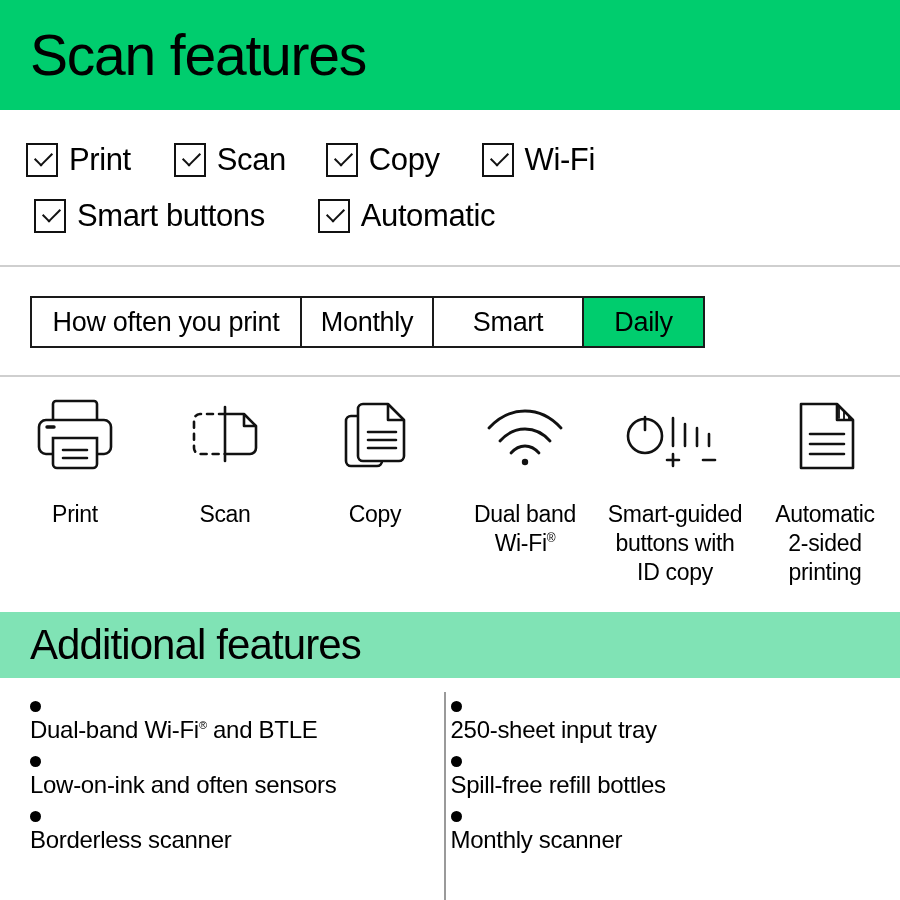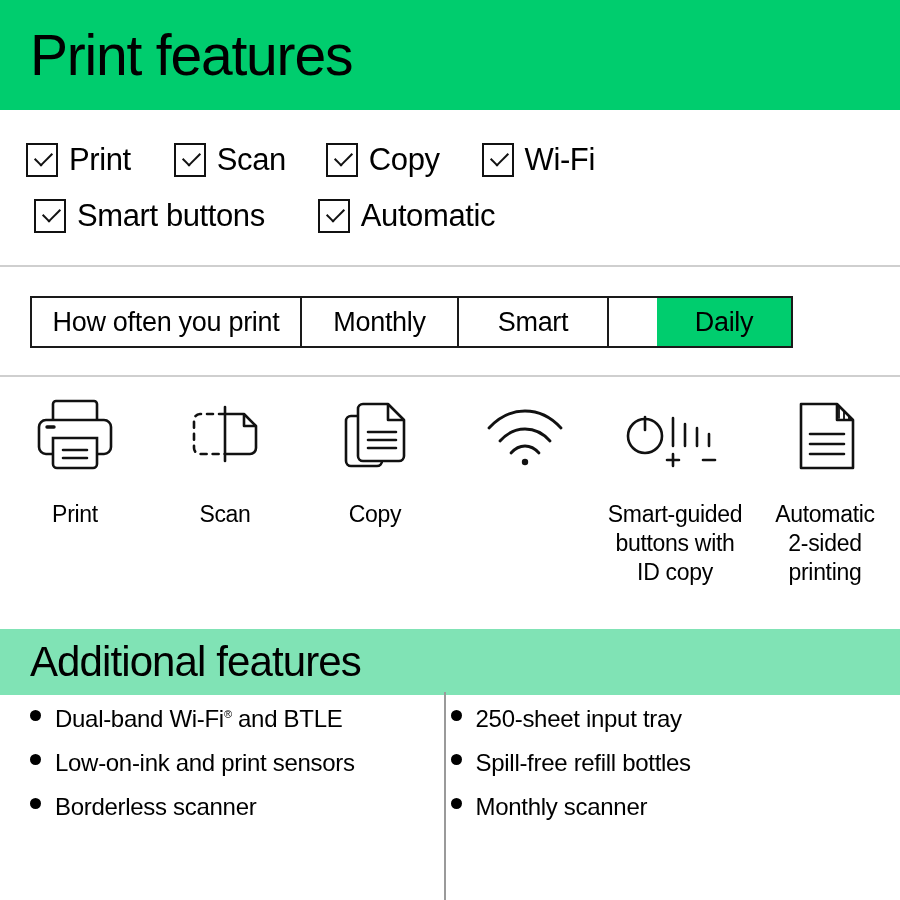--- a/index.html
+++ b/index.html
@@ -61,78 +61,78 @@
     display: flex; border: 2px solid #1a1a1a; height: 52px;
   }
   .freq-cell {
     display: flex; align-items: center; justify-content: center;
     font-size: 27px; letter-spacing: -0.3px;
     border-right: 2px solid #1a1a1a; background: #fff;
     padding: 0 14px; height: 100%;
   }
   .freq-cell:last-child { border-right: none; }
   .freq-cell.c0 { width: 270px; }
-  .freq-cell.c1 { width: 157px; }
+  .freq-cell.c1 { width: 132px; }
   .freq-cell.c2 { width: 150px; }
-  .freq-cell.c3 { width: 134px; margin-left: 48px; }
+  .freq-cell.c3 { width: 119px; }
   .freq-cell.selected { background: #00cd6e; }
 
   
   .icon-row {
     position: absolute; left: 0; top: 388px; width: 900px; height: 232px;
     display: flex; align-items: flex-start;
   }
   .icon-cell {
     flex: 1 1 0; display: flex; flex-direction: column; align-items: center;
   }
   .icon-art { height: 96px; display: flex; align-items: center; justify-content: center; }
   .icon-caption {
     margin-top: 16px; font-size: 23px; line-height: 1.25;
     text-align: center; letter-spacing: -0.3px; white-space: pre-line;
   }
   .icon-caption sup { font-size: 12px; vertical-align: super; }
 
   
   .addl-header {
-    position: absolute; left: 0; top: 629px; width: 900px; height: 66px;
+    position: absolute; left: 0; top: 612px; width: 900px; height: 66px;
     display: flex; align-items: center;
   }
   .addl-header-title {
     font-size: 42px; font-weight: 400; letter-spacing: -0.9px;
     padding-left: 30px; line-height: 1;
   }
 
   
   .addl-body {
     position: absolute; left: 0; top: 689px; width: 900px; height: 211px;
     display: flex;
   }
   .addl-col { width: 445px; padding: 16px 0 0 30px; }
   .addl-col.right { width: 512px; padding-left: 32px; }
   .vdivider {
     position: absolute; left: 444px; top: 692px; width: 2px; height: 208px;
     background: #9a9a9a;
   }
   .bullet-item {
-    display: flex; align-items: center; margin-bottom: 16px;
-    font-size: 24px; letter-spacing: -0.3px;
+    display: flex; align-items: flex-start; margin-bottom: 16px;
+    font-size: 24px; letter-spacing: -0.3px; flex-direction: column;
   }
   .bullet-dot {
     width: 11px; height: 11px; border-radius: 50%; background: #000;
     flex: 0 0 auto; margin-right: 14px; position: relative; top: -4px;
   }
   .bullet-text sup { font-size: 11px; vertical-align: super; }
 </style>
 </head>
 <body>
 
 <div class="page">
 
   <div class="core-header" id="core-header" style="background: rgb(0, 205, 110);">
-    <div class="core-header-title">Print features</div>
+    <div class="core-header-title">Scan features</div>
   </div>
 
   <div class="checkbox-section">
     <div class="checkbox-row r1" id="cb-row-1">
         <div class="checkbox-item i0">
           <span class="cb-box"></span>
           <span class="cb-label">Print</span>
         </div>
         <div class="checkbox-item i1">
           <span class="cb-box"></span>
@@ -211,20 +211,21 @@
 
     <div class="icon-cell">
       <div class="icon-art">
         <svg width="96" height="92" viewBox="0 0 96 92" fill="none" stroke="#111" stroke-width="2.8">
           <path d="M12 38c10-11 22-17 36-17s26 6 36 17" stroke-linecap="round"></path>
           <path d="M23 51c7-8 15-12 25-12s18 4 25 12" stroke-linecap="round"></path>
           <path d="M34 63c4-4.5 8.5-7 14-7s10 2.5 14 7" stroke-linecap="round"></path>
           <circle cx="48" cy="72" r="3.2" fill="#111" stroke="none"></circle>
         </svg>
       </div>
+      <div class="icon-caption" id="cap-3">Dual band<br>Wi-Fi<sup>®</sup></div>
     </div>
 
     <div class="icon-cell">
       <div class="icon-art">
         <svg width="116" height="92" viewBox="0 0 116 92" fill="none" stroke="#111" stroke-width="2.6">
           <circle cx="28" cy="46" r="17"></circle>
           <path d="M28 27v13" stroke-linecap="round"></path>
           <path d="M56 28v28M68 34v22M80 38v18M92 44v12" stroke-linecap="round"></path>
           <path d="M56 64v12M50 70h12" stroke-linecap="round"></path>
           <path d="M86 70h12" stroke-linecap="round"></path>
@@ -252,21 +253,21 @@
   </div>
 
   <div class="addl-body">
     <div class="addl-col left" id="addl-left">
         <div class="bullet-item">
           <span class="bullet-dot"></span>
           <span class="bullet-text">Dual-band Wi-Fi<sup>®</sup> and BTLE</span>
         </div>
         <div class="bullet-item">
           <span class="bullet-dot"></span>
-          <span class="bullet-text">Low-on-ink and print sensors</span>
+          <span class="bullet-text">Low-on-ink and often sensors</span>
         </div>
         <div class="bullet-item">
           <span class="bullet-dot"></span>
           <span class="bullet-text">Borderless scanner</span>
         </div>
       </div>
     <div class="addl-col right" id="addl-right">
         <div class="bullet-item">
           <span class="bullet-dot"></span>
           <span class="bullet-text">250-sheet input tray</span>

